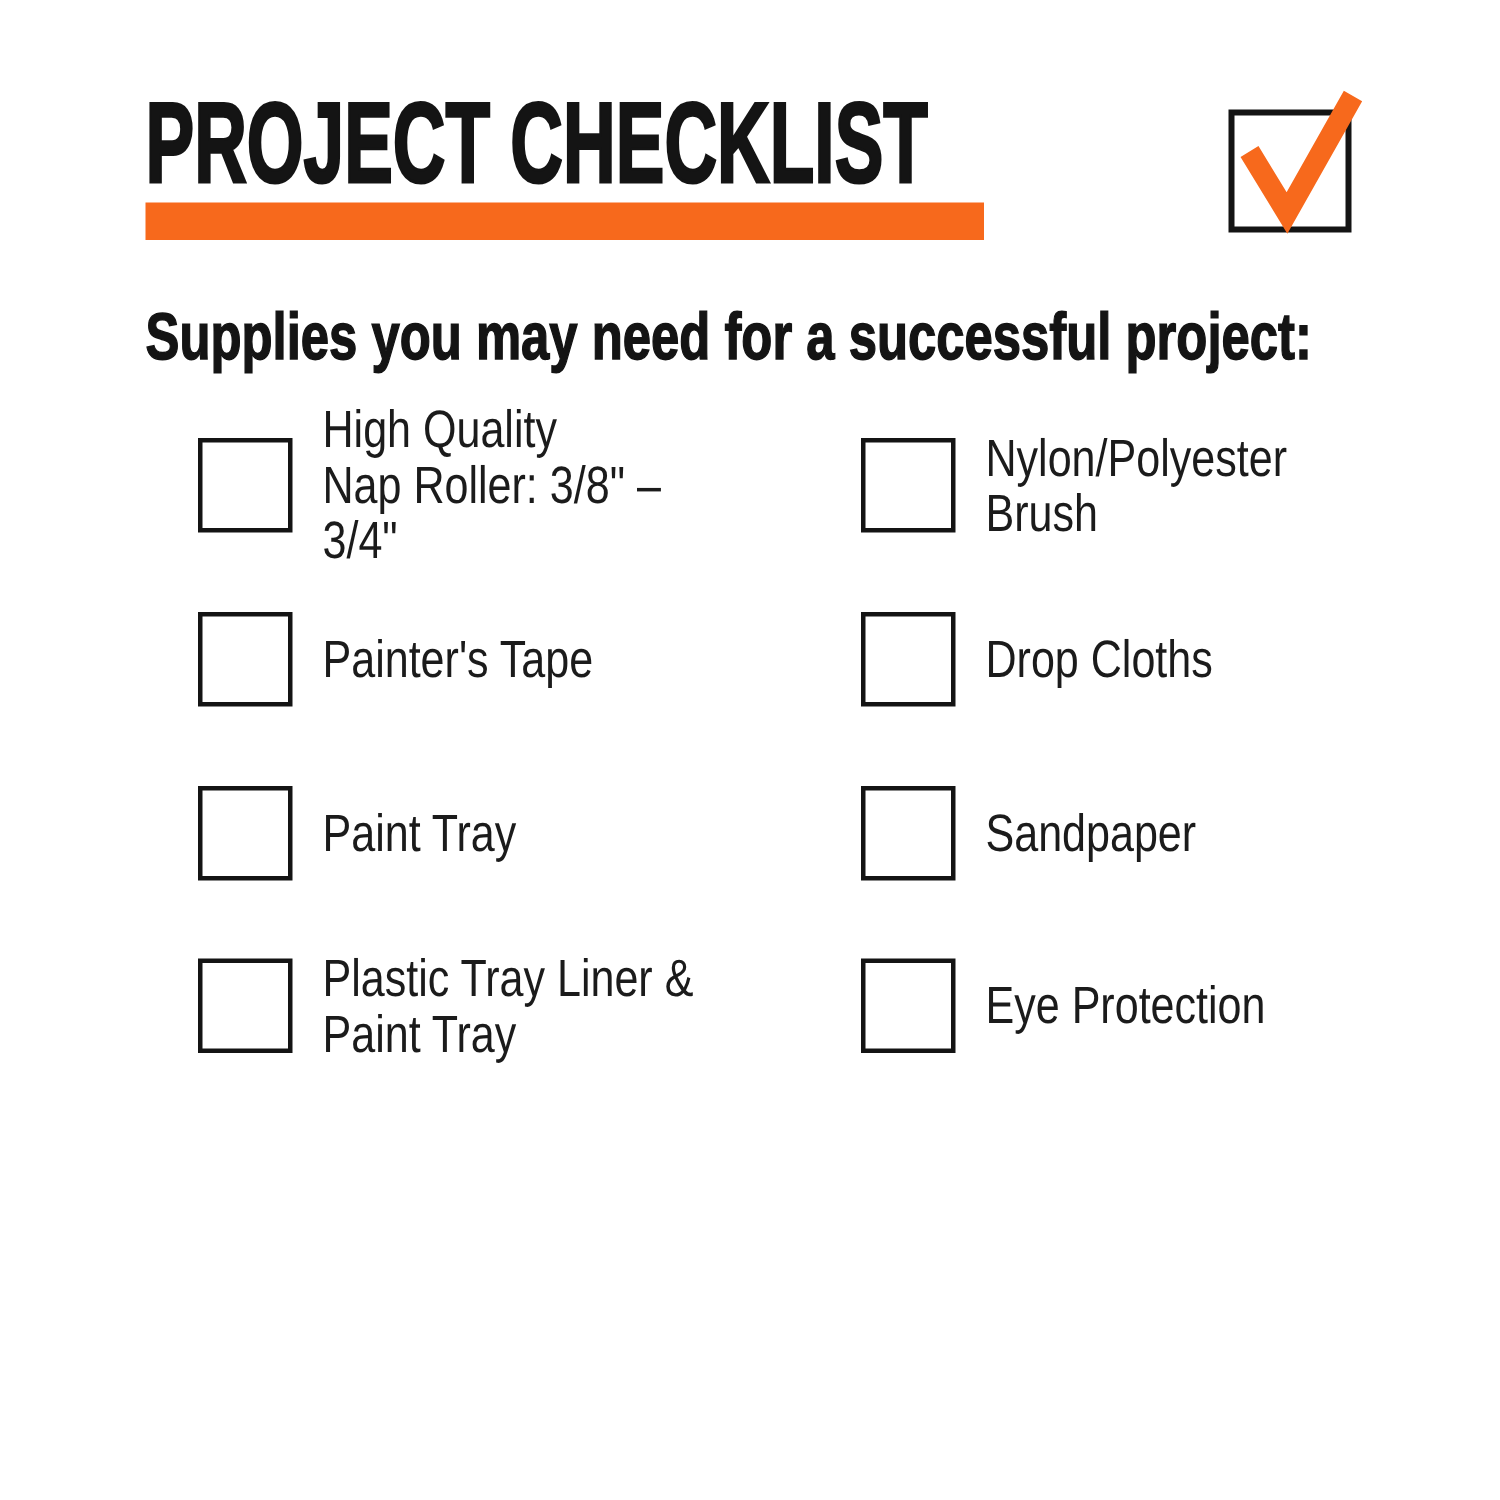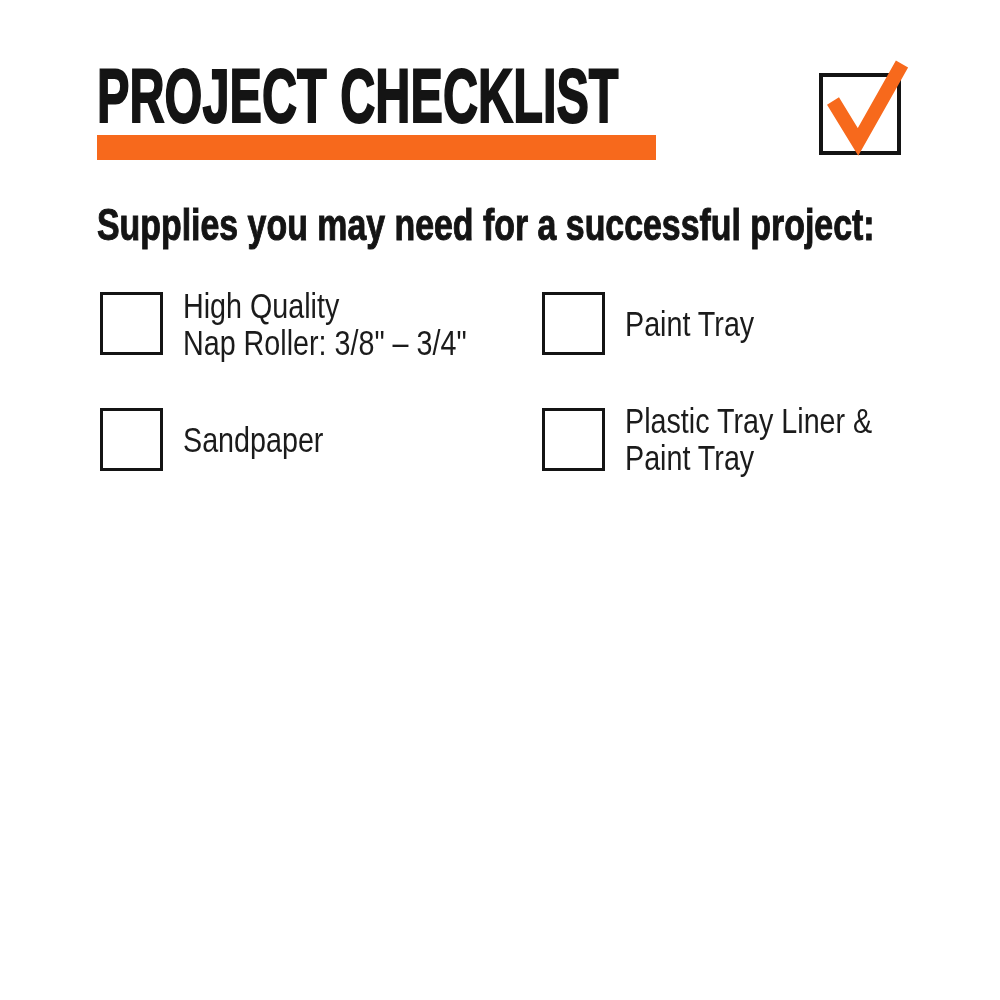--- a/index.html
+++ b/index.html
@@ -72,20 +72,21 @@
     left: 100px;
     top: 292px;
     display: grid;
     grid-template-columns: 442px 458px;
     grid-auto-rows: 115.8px;
   }
   .item {
     display: flex;
     align-items: center;
     height: 63px;
+    margin-left: 32px;
   }
   .box {
     width: 63px;
     height: 63px;
     box-sizing: border-box;
     border: 3px solid #141414;
     background: #ffffff;
     flex: 0 0 auto;
   }
   .label {
@@ -115,32 +116,48 @@
   <h2 class="subtitle">Supplies you may need for a successful project:</h2>
 
   <div class="grid">
 
     <div class="item">
       <span class="box" role="checkbox" aria-checked="false"></span>
       <span class="label">High Quality
 Nap Roller: 3/8" – 3/4"</span>
     </div>
 
+    <div class="item">
+      <span class="box" role="checkbox" aria-checked="false"></span>
+      <span class="label">Nylon/Polyester Brush</span>
+    </div>
 
+    <div class="item">
+      <span class="box" role="checkbox" aria-checked="false"></span>
+      <span class="label">Painter's Tape</span>
+    </div>
 
+    <div class="item">
+      <span class="box" role="checkbox" aria-checked="false"></span>
+      <span class="label">Drop Cloths</span>
+    </div>
 
     <div class="item">
       <span class="box" role="checkbox" aria-checked="false"></span>
       <span class="label">Paint Tray</span>
     </div>
     <div class="item">
       <span class="box" role="checkbox" aria-checked="false"></span>
       <span class="label">Sandpaper</span>
     </div>
 
     <div class="item">
       <span class="box" role="checkbox" aria-checked="false"></span>
       <span class="label">Plastic Tray Liner &amp;
 Paint Tray</span>
     </div>
+    <div class="item">
+      <span class="box" role="checkbox" aria-checked="false"></span>
+      <span class="label">Eye Protection</span>
+    </div>
 
   </div>
 </div>
 
 </body></html>

